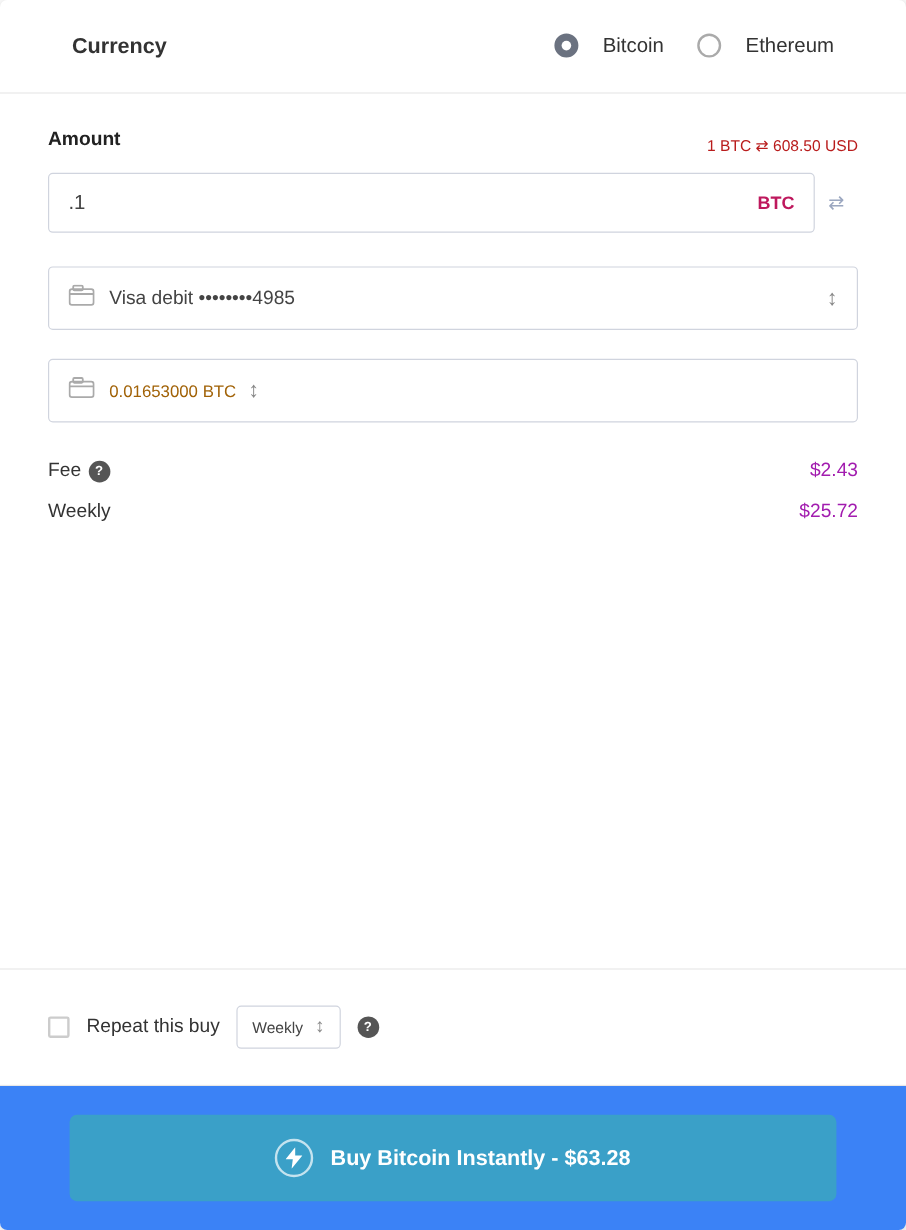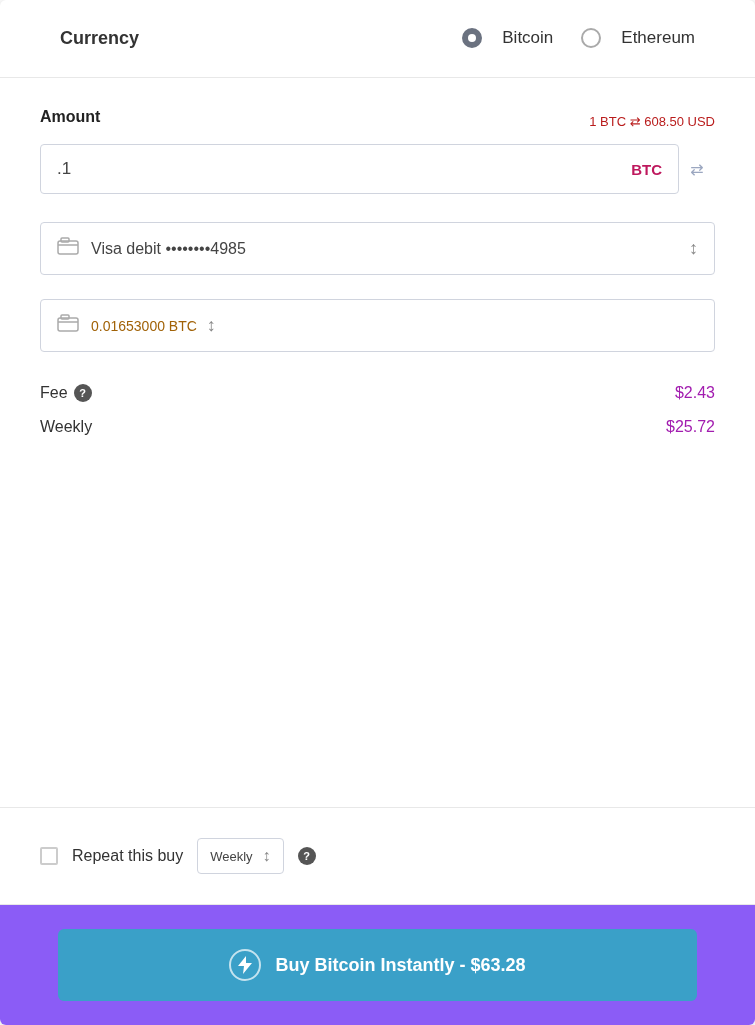--- a/index.html
+++ b/index.html
@@ -240,21 +240,21 @@
       color: #444;
     }
     .repeat-select .chevron-updown {
       color: #888;
       font-size: 16px;
     }
 
     
     .buy-section {
       padding: 24px 58px;
-      background: #8b5cf6;
+      background: #3b82f6;
     }
     .buy-button {
       width: 100%;
       background: #3aa0c8;
       color: #fff;
       border: none;
       border-radius: 6px;
       padding: 20px;
       font-size: 18px;
       font-weight: 600;

